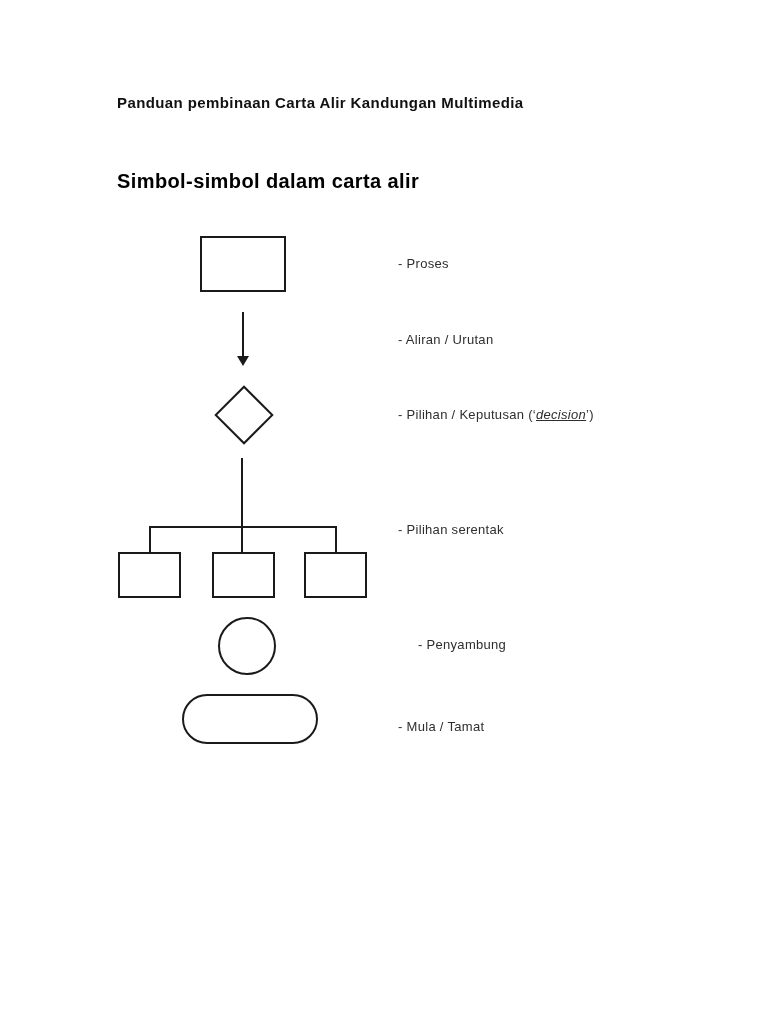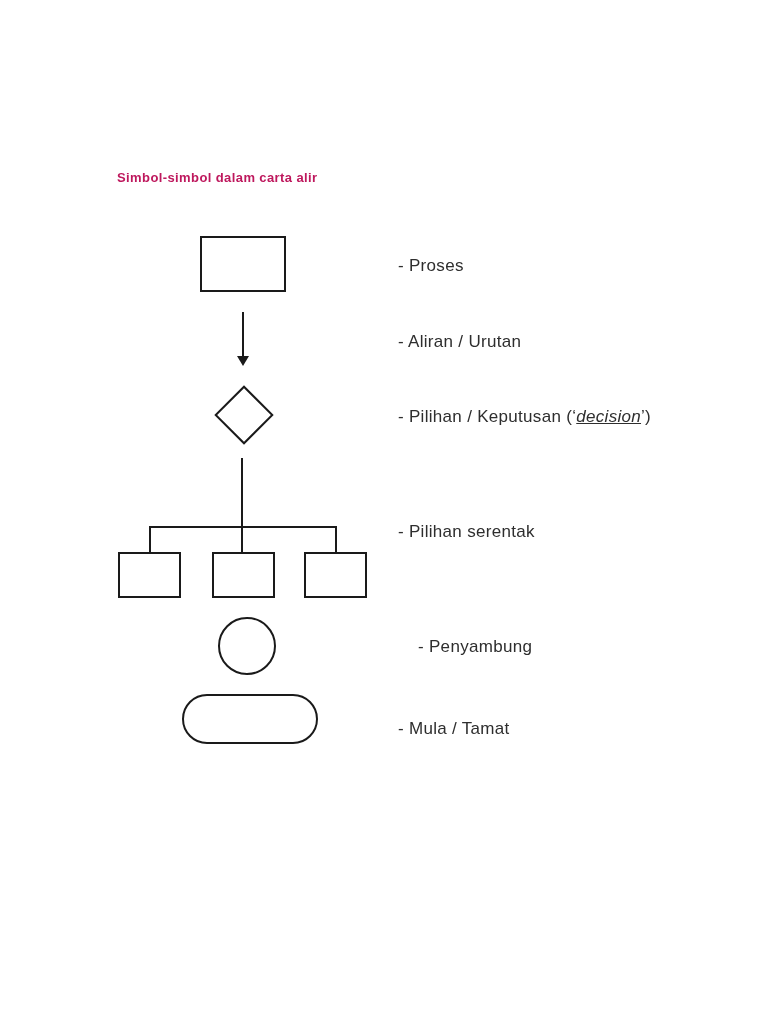--- a/index.html
+++ b/index.html
@@ -22,24 +22,24 @@
   .doc-title {
     left: 117px; top: 94px;
     font-size: 15px;
     font-weight: bold;
     letter-spacing: 0.4px;
     color: #111111;
     white-space: nowrap;
   }
   .section-heading {
     left: 117px; top: 170px;
-    font-size: 13px;
+    font-size: 20px;
     font-weight: bold;
     letter-spacing: 0.4px;
-    color: #be185d;
+    color: #000000;
     white-space: nowrap;
   }
 
   
   .shape-border { border: 2px solid #1a1a1a; box-sizing: border-box; background: #ffffff; }
   .line { background: #1a1a1a; }
 
   
   .process-rect { left: 200px; top: 236px; width: 86px; height: 56px; }
 
@@ -80,38 +80,39 @@
   
   .terminator-stadium {
     left: 182px; top: 694px;
     width: 136px; height: 50px;
     border-radius: 25px;
   }
 
   
   .legend-label {
     left: 398px;
-    font-size: 17px;
+    font-size: 13px;
     letter-spacing: 0.3px;
     color: #2e2e2e;
     white-space: nowrap;
   }
   .label-proses      { top: 256px; }
   .label-aliran      { top: 332px; }
   .label-pilihan     { top: 407px; }
   .label-tindakan    { top: 522px; }
   .label-penyambung  { top: 637px; margin-left: 20px; }
   .label-mula        { top: 712px; margin-top: 7px; }
   .italic-word { font-style: italic; text-decoration: underline; }
 </style>
 </head>
 <body>
 
 <div class="page">
 
+  <div class="abs doc-title">Panduan pembinaan Carta Alir Kandungan Multimedia</div>
   <div class="abs section-heading">Simbol-simbol dalam carta alir</div>
 
   <div>
 
     <div class="abs shape-border process-rect"></div>
 
     <div class="abs line arrow-line"></div>
     <div class="abs arrow-head"></div>
 
     <div class="abs shape-border decision-diamond"></div>

